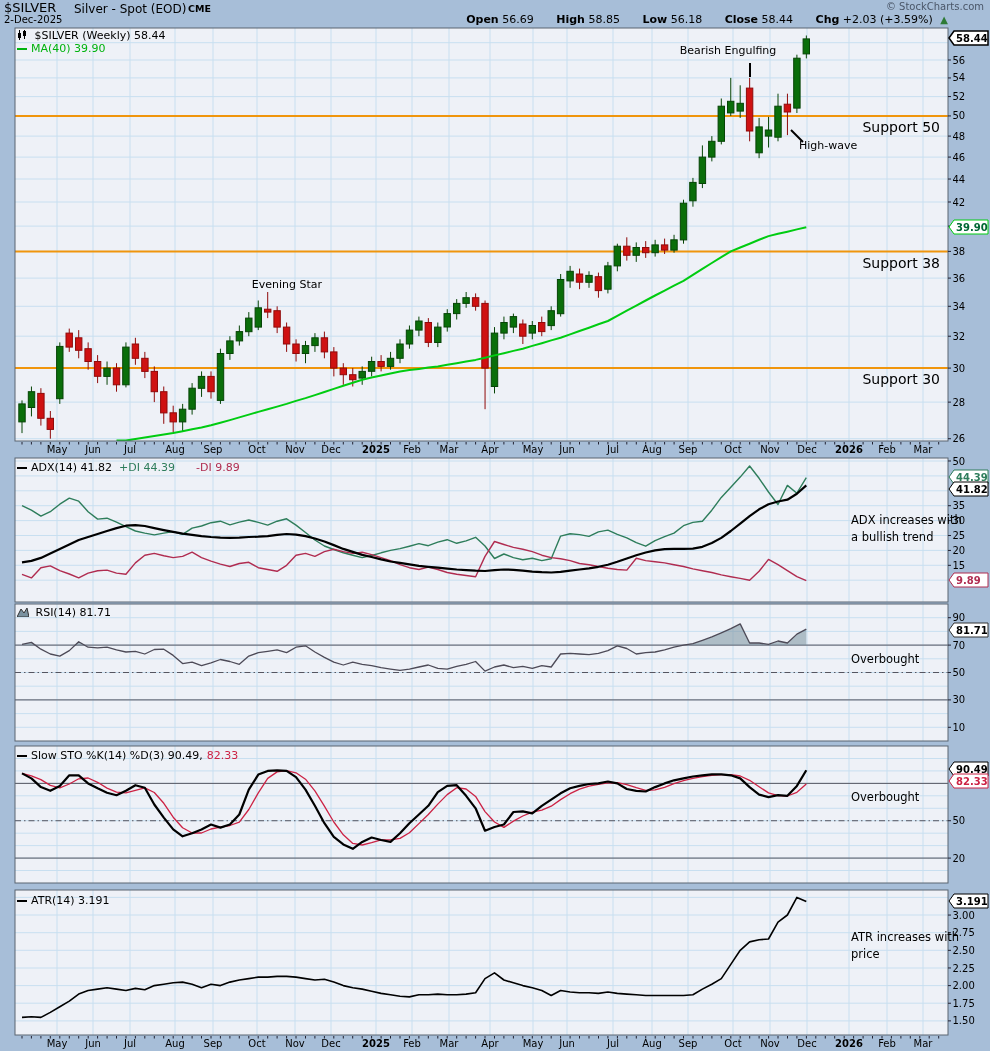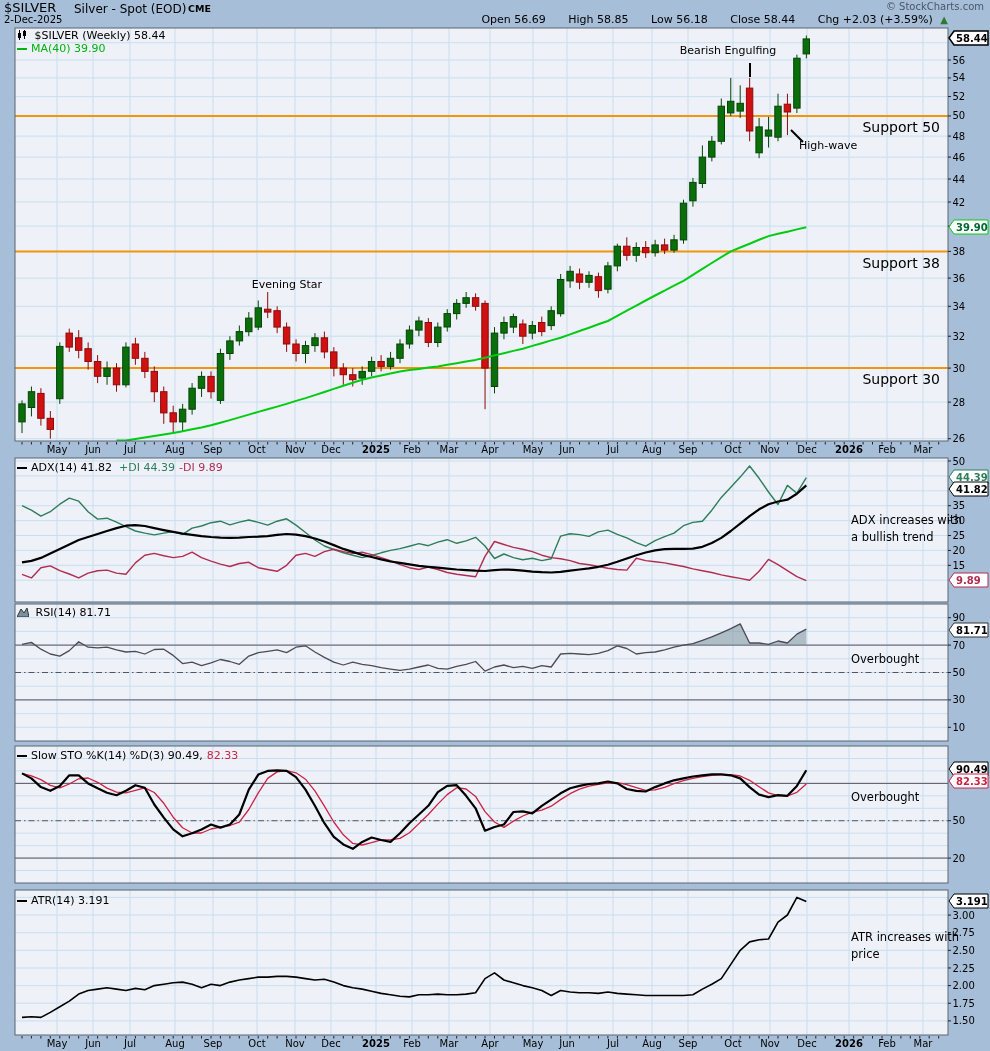--- a/index.html
+++ b/index.html
@@ -8,33 +8,33 @@
   svg.cv{position:absolute;left:0;top:0}
   .abs{position:absolute;white-space:nowrap}
   #symbol{left:4px;top:0;font-size:13px;font-weight:normal}
   #desc{left:74px;top:2px;font-size:12px}
   #cme{left:188px;top:3px;font-size:9.5px;font-weight:bold}
   #date{left:4px;top:14px;font-size:10px}
   #copyright{right:6px;top:1px;font-size:10px;color:#4a5668}
   #ohlc{right:42px;top:13px;font-size:11px}
   #ohlc .pair{margin-left:19px}
   #ohlc .pair:first-child{margin-left:0}
-  #ohlc b{font-weight:normal}
+  #ohlc b{font-weight:bold}
   #ohlc .up-tri{color:#2d7a35;font-size:10px;margin-left:4px}
   .leg{font-size:11px}
   #leg-main{left:17px;top:29px}
   #leg-ma{left:17px;top:42px;color:#00b30e}
   #leg-adx{left:17px;top:461px}
   #leg-rsi{left:17px;top:606px}
   #leg-sto{left:17px;top:749px}
   #leg-atr{left:17px;top:894px}
   .sw{display:inline-block;width:10px;height:2px;background:#000;vertical-align:middle;margin-right:4px}
   .sw.green{background:#00b30e}
   .di-plus{color:#2e7d5b;margin-left:7px}
-  .di-minus{color:#b02c50;margin-left:4px}
+  .di-minus{color:#b02c50;margin-left:21px}
   .sto-red{color:#cc2244;margin-left:4px}
   .icon{display:inline-block;vertical-align:-1px;margin-right:3px}
   .ann{position:absolute;font-size:11px;white-space:nowrap}
   .ctr{transform:translateX(-50%)}
   .note{font-size:11.5px;line-height:17px}
   .sup{position:absolute;font-size:14px}
   svg text{fill:#000}
   .ax{font-size:10px}
   .bold{font-weight:bold}
   .tick{font-size:10px}

